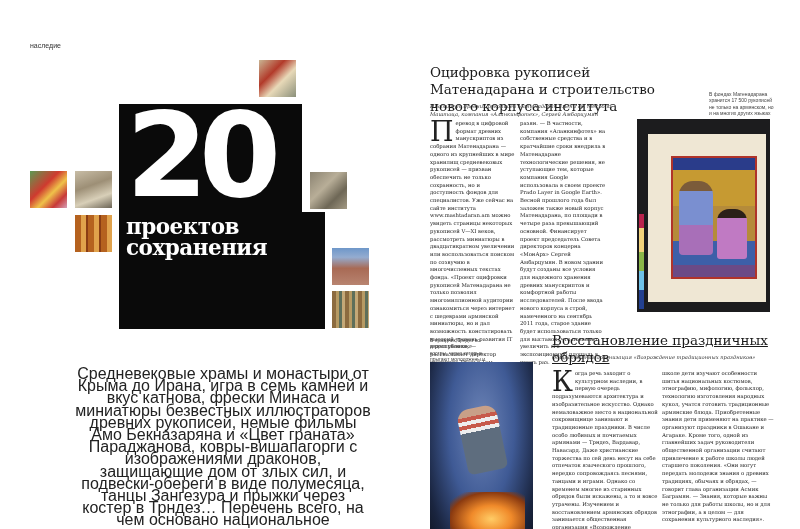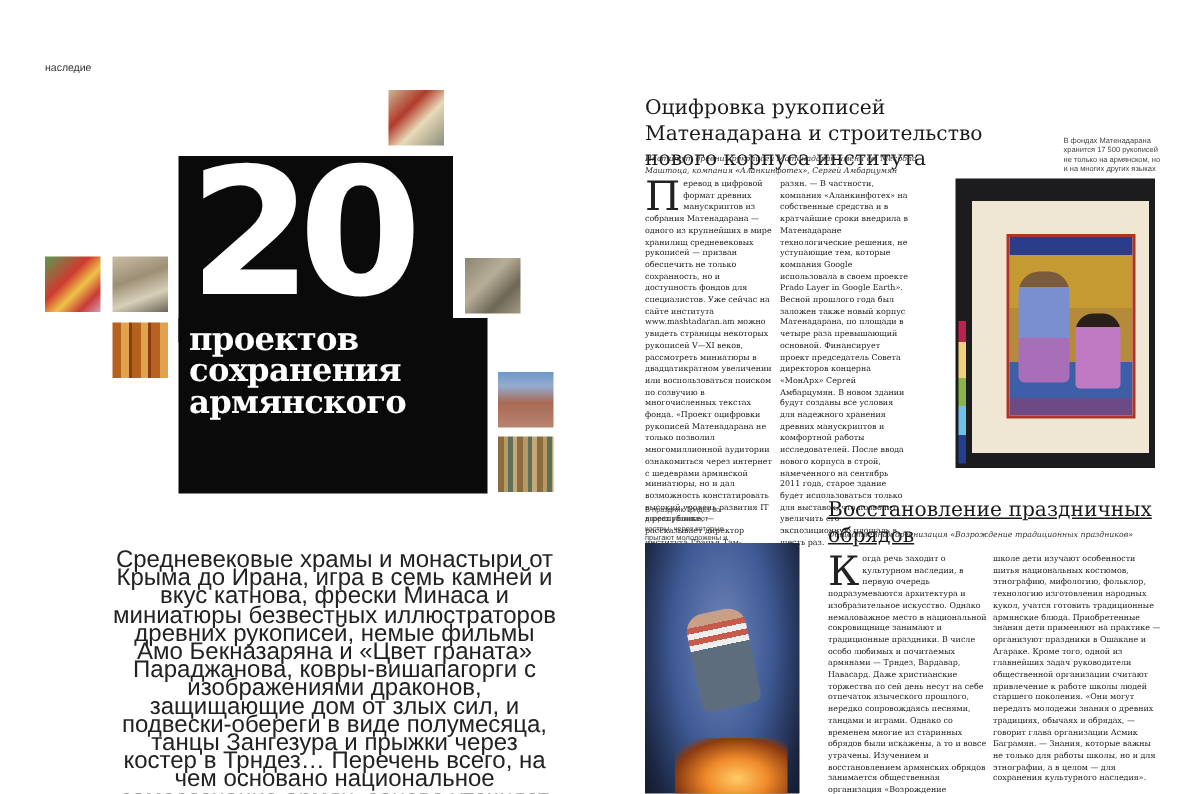--- a/index.html
+++ b/index.html
@@ -62,21 +62,20 @@
 <div class="photo p5"></div>
 <div class="photo p6"></div>
 <div class="photo p7"></div>
 
 <div class="big-20"></div>
 <div class="title-lines-box"></div>
 <div class="big-20-text">20</div>
 <div class="title-lines">
   <div>проектов</div>
   <div>сохранения</div>
-  <div>армянского</div>
 </div>
 
 <div class="abs intro">
   <p>Средневековые храмы и монастыри от Крыма до Ирана, игра в семь камней и вкус катнова, фрески Минаса и миниатюры безвестных иллюстраторов древних рукописей, немые фильмы Амо Бекназаряна и «Цвет граната» Параджанова, ковры-вишапагорги с изображениями драконов, защищающие дом от злых сил, и подвески-обереги в виде полумесяца, танцы Зангезура и прыжки через костер в Трндез… Перечень всего, на чем основано национальное самосознание армян, заново уточняет для себя каждое поколение, но какие-то позиции в нем остаются неизменными.</p>
 </div>
 
 <div class="abs folio-left"><b>34</b> | <span>апрель 2010</span></div>
 
 <div class="abs h2 h2-a">Оцифровка рукописей Матенадарана и строительство нового корпуса института</div>
 <div class="abs byline byline-a">Институт древних рукописей Матенадаран имени св. Месропа Маштоца, компания «Аланкинфотех», Сергей Амбарцумян</div>

